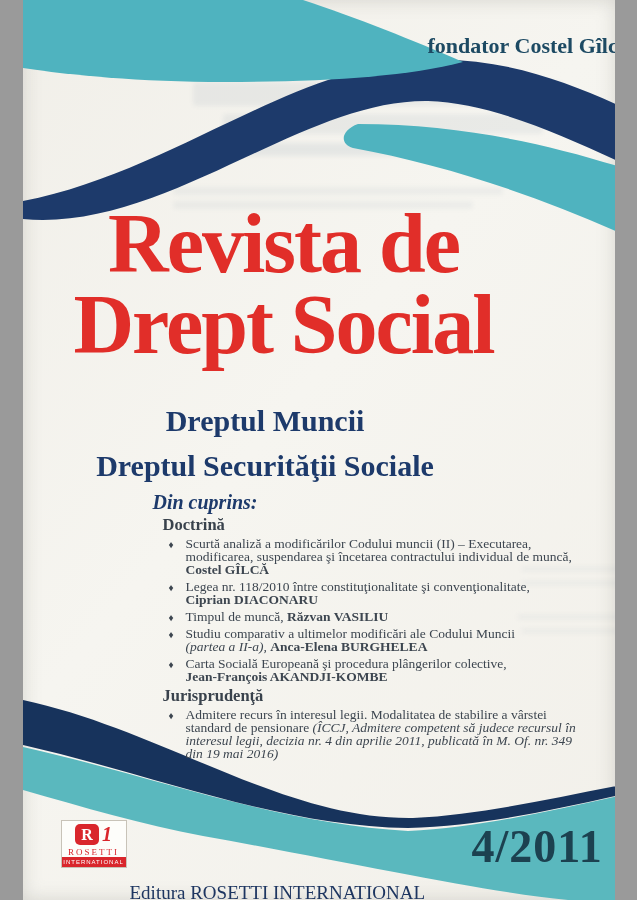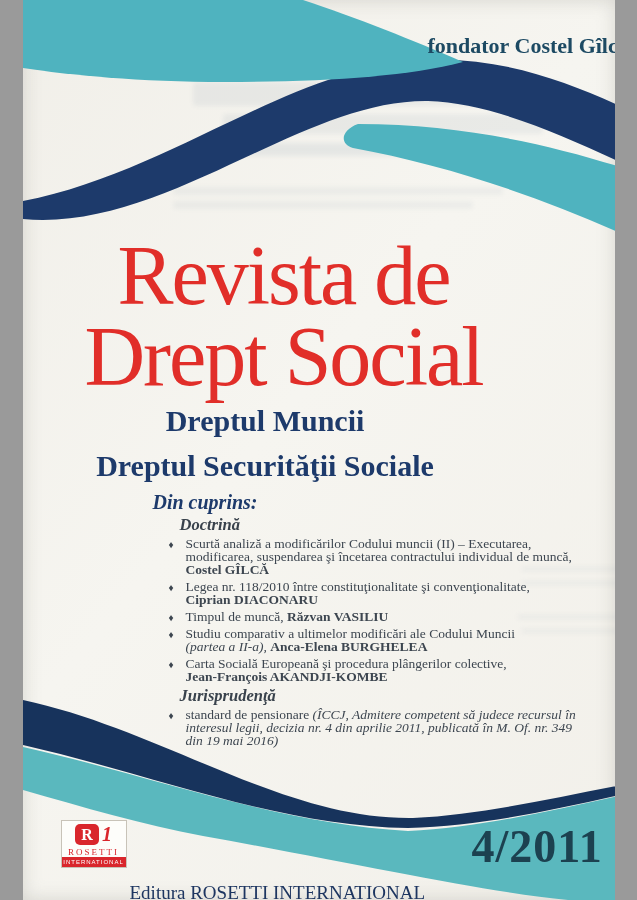--- a/index.html
+++ b/index.html
@@ -15,26 +15,26 @@
     background:linear-gradient(130deg,#f1efe9 0%,#f6f5f0 45%,#f2f0ea 100%);
     font-family:"Liberation Serif","DejaVu Serif",serif;
     box-shadow:inset 0 0 18px rgba(120,120,110,.25);
   }
   .waves{position:absolute;left:0;pointer-events:none;}
   .waves.top{top:0;}
   .waves.bottom{top:690px;}
   .ghost{position:absolute;background:#7b8ea1;opacity:.10;filter:blur(2px);border-radius:3px;}
   .founder{position:absolute;left:405px;top:33px;width:225px;font-weight:bold;font-size:22px;color:var(--founder);}
   .title{position:absolute;top:203px;left:0;width:522px;text-align:center;
-         color:var(--title-red);font-weight:normal;font-size:84px;line-height:81px;letter-spacing:-2px;margin-top:32px;}
+         color:var(--title-red);font-weight:bold;font-size:84px;line-height:81px;letter-spacing:-2px;}
   .subtitle{position:absolute;top:398px;left:-10px;width:505px;text-align:center;
             color:var(--subtitle-navy);font-weight:bold;font-size:30px;line-height:45px;}
   .cuprins{position:absolute;left:130px;top:491px;font-style:italic;font-weight:bold;font-size:20px;color:var(--subtitle-navy);}
   .toc{position:absolute;left:140px;top:514px;width:472px;color:var(--body-text);font-size:13.5px;line-height:13px;}
-  .toc-heading{font-weight:bold;font-size:16.5px;line-height:17px;margin:2px 0 4px 17px;color:var(--heading-text);font-style:italic;}
+  .toc-heading{font-weight:bold;font-size:16.5px;line-height:17px;margin:2px 0 4px 0;color:var(--heading-text);}
   .toc-item{position:relative;padding-left:23px;margin-bottom:4px;}
   .toc-bullet{position:absolute;left:6px;top:1px;font-size:10px;}
   .seg-b{font-weight:bold;}
   .seg-i{font-style:italic;}
   .logo{position:absolute;left:38px;top:820px;width:66px;height:48px;background:#fdfdfa;
         border:1px solid #c8c3b8;box-sizing:border-box;display:flex;flex-direction:column;}
   .logo-top{flex:1;display:flex;align-items:center;justify-content:center;gap:3px;padding-top:1px;}
   .logo-r{width:24px;height:21px;background:var(--logo-red);color:#fff;font-weight:bold;font-size:16px;
           line-height:21px;text-align:center;border-radius:5px;}
   .logo-one{color:var(--logo-red);font-weight:bold;font-style:italic;font-size:20px;line-height:21px;}
@@ -107,20 +107,21 @@
         <div class="toc-line"><span class="seg-i">(partea a II-a), </span><span class="seg-b">Anca-Elena BURGHELEA</span></div>
       </div>
       <div class="toc-item">
         <span class="toc-bullet">♦</span>
         <div class="toc-line"><span class="seg-n">Carta Socială Europeană şi procedura plângerilor colective,</span></div>
         <div class="toc-line"><span class="seg-b">Jean-François AKANDJI-KOMBE</span></div>
       </div>
       <div class="toc-heading">Jurisprudenţă</div>
       <div class="toc-item">
         <span class="toc-bullet">♦</span>
+        <div class="toc-line"><span class="seg-n">Admitere recurs în interesul legii. Modalitatea de stabilire a vârstei</span></div>
         <div class="toc-line"><span class="seg-n">standard de pensionare </span><span class="seg-i">(ÎCCJ, Admitere competent să judece recursul în</span></div>
         <div class="toc-line"><span class="seg-i">interesul legii, decizia nr. 4 din aprilie 2011, publicată în M. Of. nr. 349</span></div>
         <div class="toc-line"><span class="seg-i">din 19 mai 2016)</span></div>
       </div>
     </div>
 
   <div class="logo">
     <div class="logo-top">
       <span class="logo-r">R</span>
       <span class="logo-one">1</span>

